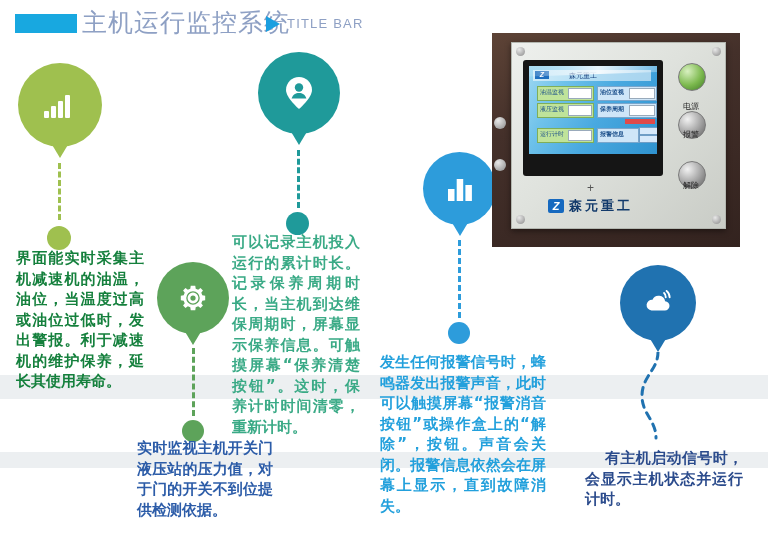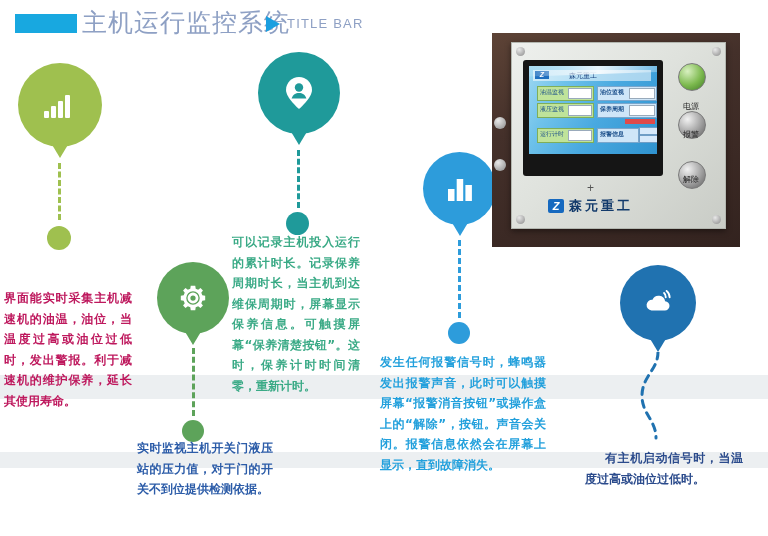--- a/index.html
+++ b/index.html
@@ -30,21 +30,21 @@
   .balloon{position:absolute;}
   .bubble{position:absolute;border-radius:50%;display:flex;align-items:center;justify-content:center;}
   .bubble:after{content:"";position:absolute;left:50%;bottom:-11px;transform:translateX(-50%);
       width:0;height:0;border-left:9px solid transparent;border-right:9px solid transparent;
       border-top:15px solid currentColor;}
   .dot{position:absolute;border-radius:50%;}
   .stem{position:absolute;width:0;border-left-style:dashed;border-left-width:3px;}
   .stem-curve{position:absolute;}
 
   
-  .txt{position:absolute;font-size:12px;line-height:20.5px;letter-spacing:0px;font-weight:700;
+  .txt{position:absolute;font-size:15px;line-height:20.5px;letter-spacing:0px;font-weight:700;
        font-family:"DejaVu Sans","Liberation Sans",sans-serif;text-align:justify;}
 
   
   .photo{position:absolute;left:492px;top:33px;width:248px;height:214px;overflow:hidden;
          background:#3b2a22;}
   .ph-wall{position:absolute;left:0;top:0;width:248px;height:214px;
       background:linear-gradient(160deg,#5d4336 0%,#44302a 35%,#33231f 100%);}
   .ph-box{position:absolute;left:19px;top:9px;width:213px;height:185px;
       background:linear-gradient(135deg,#eef0ed 0%,#dfe2dd 45%,#c9ccc6 100%);
       border:1px solid #b3b7b0;box-shadow:0 2px 6px rgba(0,0,0,.45);}
@@ -98,21 +98,21 @@
     <div class="bubble" style="left:18px;top:63px;width:84px;height:84px;background:#9fc04f;color:#9fc04f;">
       <svg width="34" height="28" viewBox="0 0 34 28">
         <rect x="1" y="20" width="5" height="7" fill="#fff" rx="1"></rect>
         <rect x="8" y="15" width="5" height="12" fill="#fff" rx="1"></rect>
         <rect x="15" y="10" width="5" height="17" fill="#fff" rx="1"></rect>
         <rect x="22" y="4" width="5" height="23" fill="#fff" rx="1"></rect>
       </svg>
     </div>
     <div class="stem" style="left:58px;top:163px;height:57px;border-left-color:#9fc04f;"></div>
     <div class="dot" style="left:47px;top:226px;width:24px;height:24px;background:#9fc04f;"></div>
-    <div class="txt" style="left:4px;top:248px;width:128px;color:#be185d;margin-top:40px;">界面能实时采集主机减速机的油温，油位，当温度过高或油位过低时，发出警报。利于减速机的维护保养，延长其使用寿命。</div>
+    <div class="txt" style="left:16px;top:248px;width:128px;color:#15803d;">界面能实时采集主机减速机的油温，油位，当温度过高或油位过低时，发出警报。利于减速机的维护保养，延长其使用寿命。</div>
   </div>
 
   <div class="balloon">
     <div class="bubble" style="left:258px;top:52px;width:82px;height:82px;background:#1f9a9a;color:#1f9a9a;">
       <svg width="30" height="34" viewBox="0 0 30 34">
         <path d="M15 1 C7.8 1 2 6.8 2 14 C2 22 15 33 15 33 C15 33 28 22 28 14 C28 6.8 22.2 1 15 1 Z" fill="#fff"></path>
         <circle cx="15" cy="11.5" r="4.2" fill="#1f9a9a"></circle>
         <path d="M7.6 22.5 C8.8 18.6 11.6 17 15 17 C18.4 17 21.2 18.6 22.4 22.5 Z" fill="#1f9a9a"></path>
       </svg>
     </div>
@@ -150,21 +150,21 @@
     <div class="bubble" style="left:620px;top:265px;width:76px;height:76px;background:#2072b0;color:#2072b0;">
       <svg width="32" height="26" viewBox="0 0 32 26">
         <path fill="#fff" d="M9.5 20.5h13.2a4.6 4.6 0 0 0 .4-9.2 6.6 6.6 0 0 0-12.6-1.6A5.4 5.4 0 0 0 9.5 20.5z"></path>
         <path fill="#fff" d="M22.4 2.1a.95.95 0 0 0-1.1 1.5 4.6 4.6 0 0 1 1.5 3.6.95.95 0 0 0 1.9.12 6.5 6.5 0 0 0-2.3-5.2z"></path>
         <path fill="#fff" d="M24.9 0a.95.95 0 0 0-.8 1.7 7.4 7.4 0 0 1 2.6 5.6.95.95 0 0 0 1.9 0A9.3 9.3 0 0 0 24.9 0z"></path>
       </svg>
     </div>
     <svg class="stem-curve" style="left:612px;top:352px;" width="80" height="88" viewBox="0 0 80 88">
       <path d="M46 0 C46 18 30 24 30 44 C30 62 44 68 44 86" fill="none" stroke="#2072b0" stroke-width="3" stroke-dasharray="7,6" stroke-linecap="round"></path>
     </svg>
-    <div class="txt" style="left:585px;top:448px;width:158px;color:#2b4b8c;text-indent:20px;">有主机启动信号时，当温度过高或油位过低时。</div>
+    <div class="txt" style="left:585px;top:448px;width:158px;color:#2b4b8c;text-indent:20px;">有主机启动信号时，会显示主机状态并运行计时。</div>
   </div>
 
   <div class="photo">
     <div class="ph-wall"></div>
 
     <div class="ph-box">
 
       <div class="ph-bezel">
         <div class="ph-glass">
 
@@ -214,21 +214,21 @@
         <div class="ph-brandtxt">森元重工</div>
       </div>
 
       <div class="ph-knob green" style="left:166px;top:20px;"></div>
       <div class="ph-klabel" style="left:162px;top:58px;">电源</div>
 
       <div class="ph-knob" style="left:166px;top:68px;"></div>
       <div class="ph-klabel" style="left:162px;top:86px;">报警</div>
 
       <div class="ph-knob" style="left:166px;top:118px;"></div>
-      <div class="ph-klabel" style="left:162px;top:131px;">解除</div>
+      <div class="ph-klabel" style="left:162px;top:137px;">解除</div>
 
       <div class="ph-bolt" style="left:4px;top:4px;"></div>
       <div class="ph-bolt" style="right:4px;top:4px;"></div>
       <div class="ph-bolt" style="left:4px;bottom:4px;"></div>
       <div class="ph-bolt" style="right:4px;bottom:4px;"></div>
     </div>
 
     <div class="ph-bolt" style="left:2px;top:84px;width:12px;height:12px;"></div>
     <div class="ph-bolt" style="left:2px;top:126px;width:12px;height:12px;"></div>
   </div>

